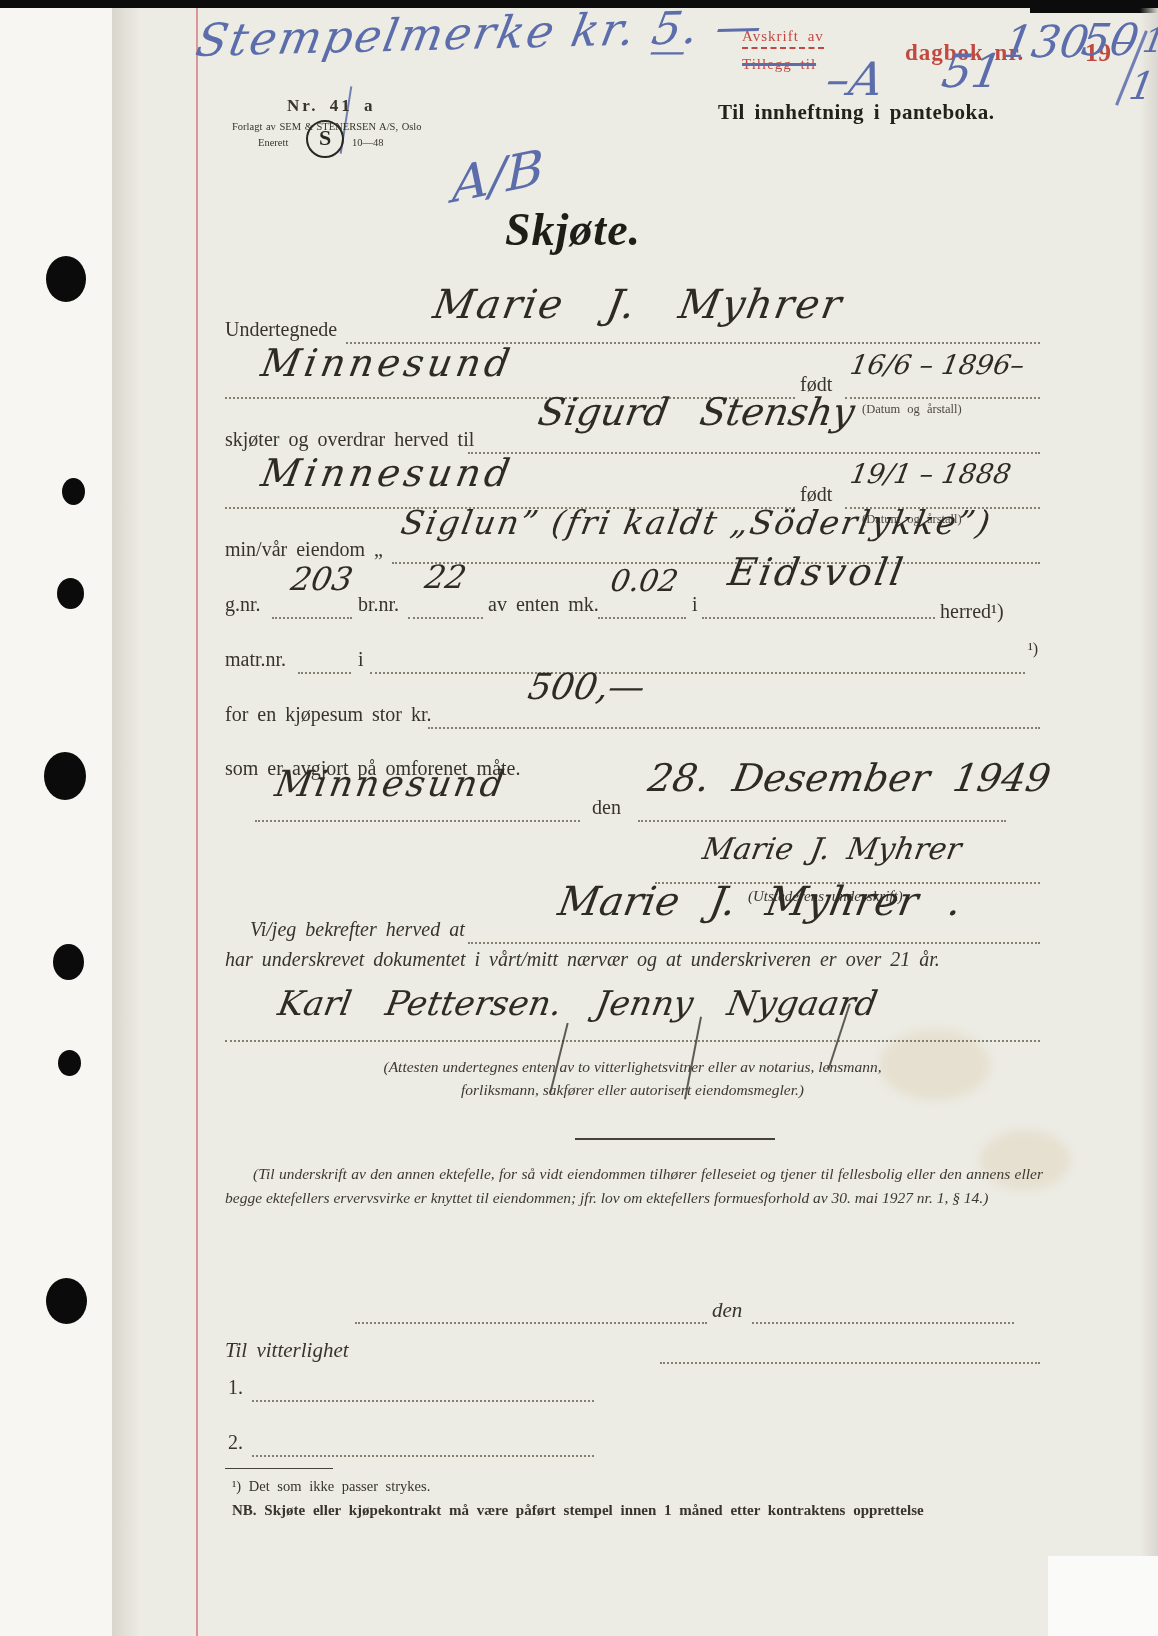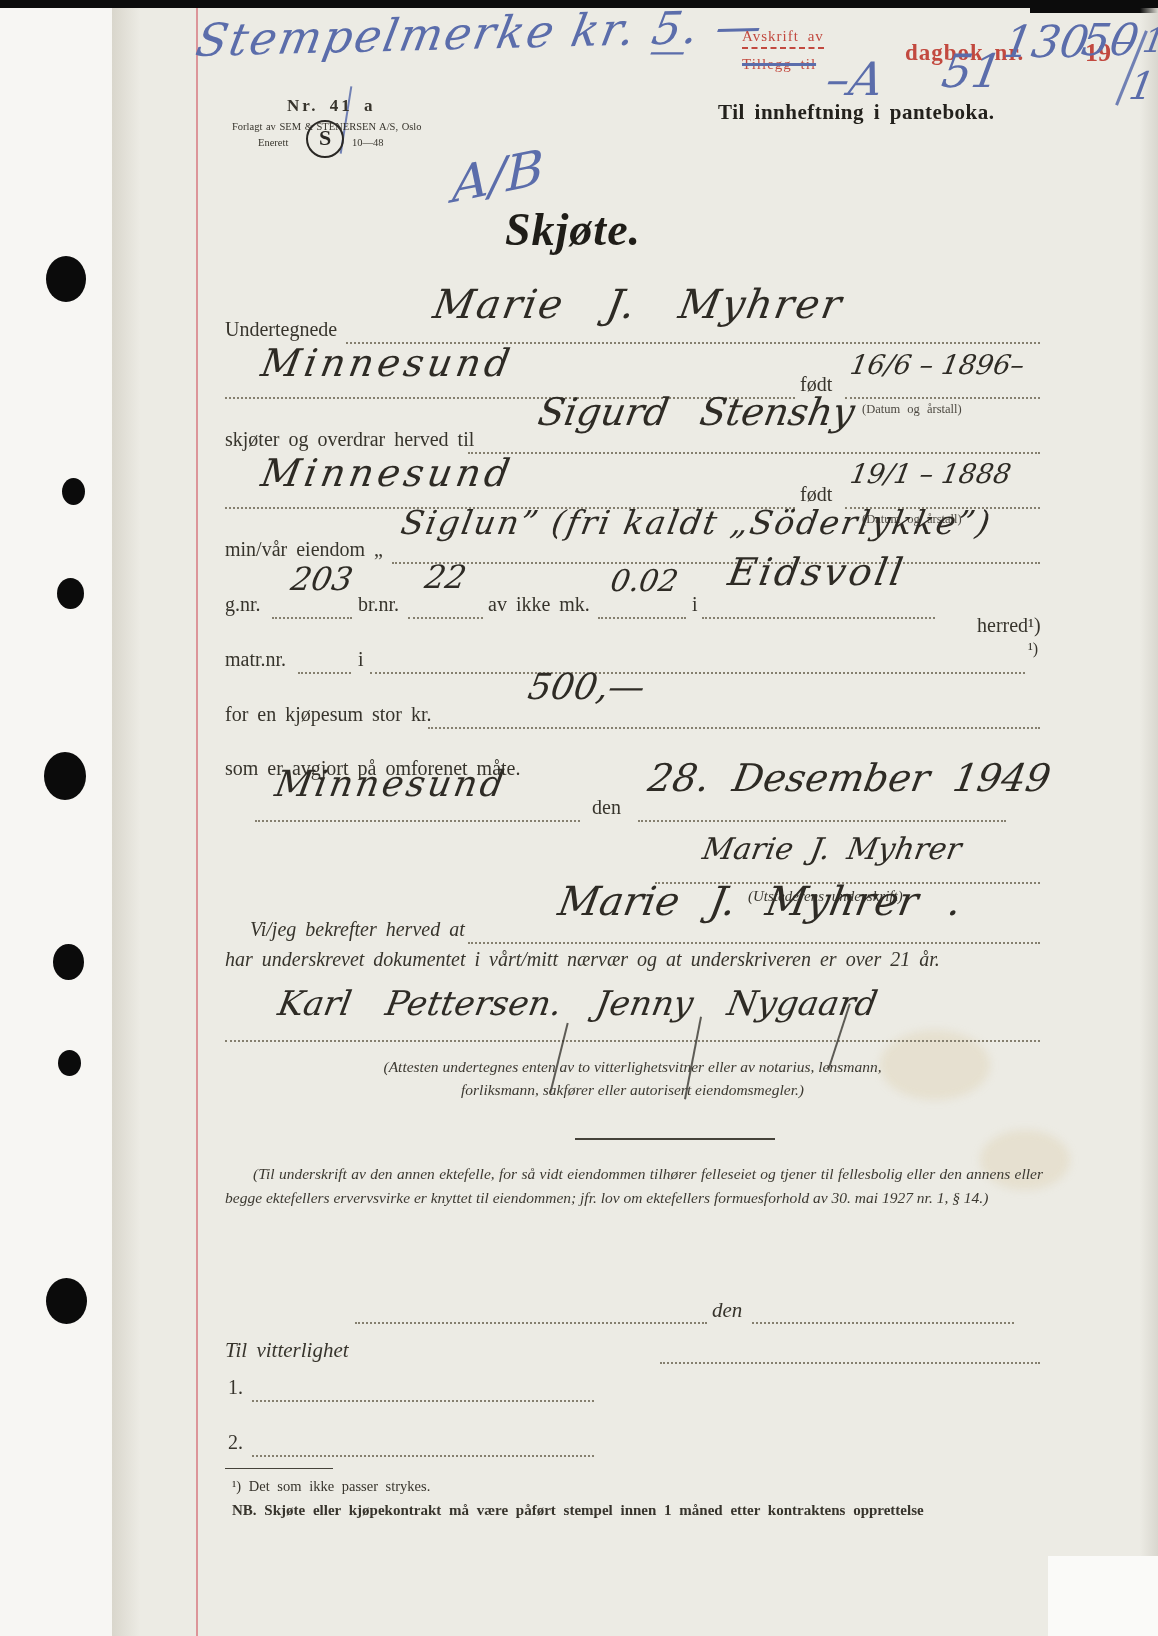--- a/index.html
+++ b/index.html
@@ -118,27 +118,27 @@
   <div class="lbl" style="left:225px;top:538px;">min/vår eiendom „</div>
   <div class="dots" style="left:392px;top:542px;width:648px;"></div>
   <div class="hw" style="left:398px;top:503px;font-size:33px;letter-spacing:2px;">Siglun” (fri kaldt „Söderlykke”)</div>
 
   <div class="lbl" style="left:225px;top:593px;">g.nr.</div>
   <div class="dots" style="left:272px;top:597px;width:80px;"></div>
   <div class="hw" style="left:288px;top:560px;font-size:32px;">203</div>
   <div class="lbl" style="left:358px;top:593px;">br.nr.</div>
   <div class="dots" style="left:408px;top:597px;width:75px;"></div>
   <div class="hw" style="left:422px;top:558px;font-size:32px;">22</div>
-  <div class="lbl" style="left:488px;top:593px;">av ikke mk.</div>
+  <div class="lbl" style="left:488px;top:593px;">av enten mk.</div>
   <div class="dots" style="left:598px;top:597px;width:88px;"></div>
   <div class="hw" style="left:608px;top:563px;font-size:30px;">0.02</div>
   <div class="lbl" style="left:692px;top:593px;">i</div>
   <div class="dots" style="left:702px;top:597px;width:233px;"></div>
   <div class="hw" style="left:725px;top:550px;font-size:38px;letter-spacing:3px;">Eidsvoll</div>
-  <div class="lbl" style="left:940px;top:614px;margin-left:37px;">herred¹)</div>
+  <div class="lbl" style="left:940px;top:600px;">herred¹)</div>
 
   <div class="lbl" style="left:225px;top:648px;">matr.nr.</div>
   <div class="dots" style="left:298px;top:652px;width:53px;"></div>
   <div class="lbl" style="left:358px;top:648px;">i</div>
   <div class="dots" style="left:370px;top:652px;width:655px;"></div>
   <div class="lbl" style="left:1028px;top:640px;font-size:16px;">¹)</div>
 
   <div class="lbl" style="left:225px;top:703px;">for en kjøpesum stor kr.</div>
   <div class="dots" style="left:428px;top:707px;width:612px;"></div>
   <div class="hw" style="left:525px;top:666px;font-size:36px;">500,—</div>

